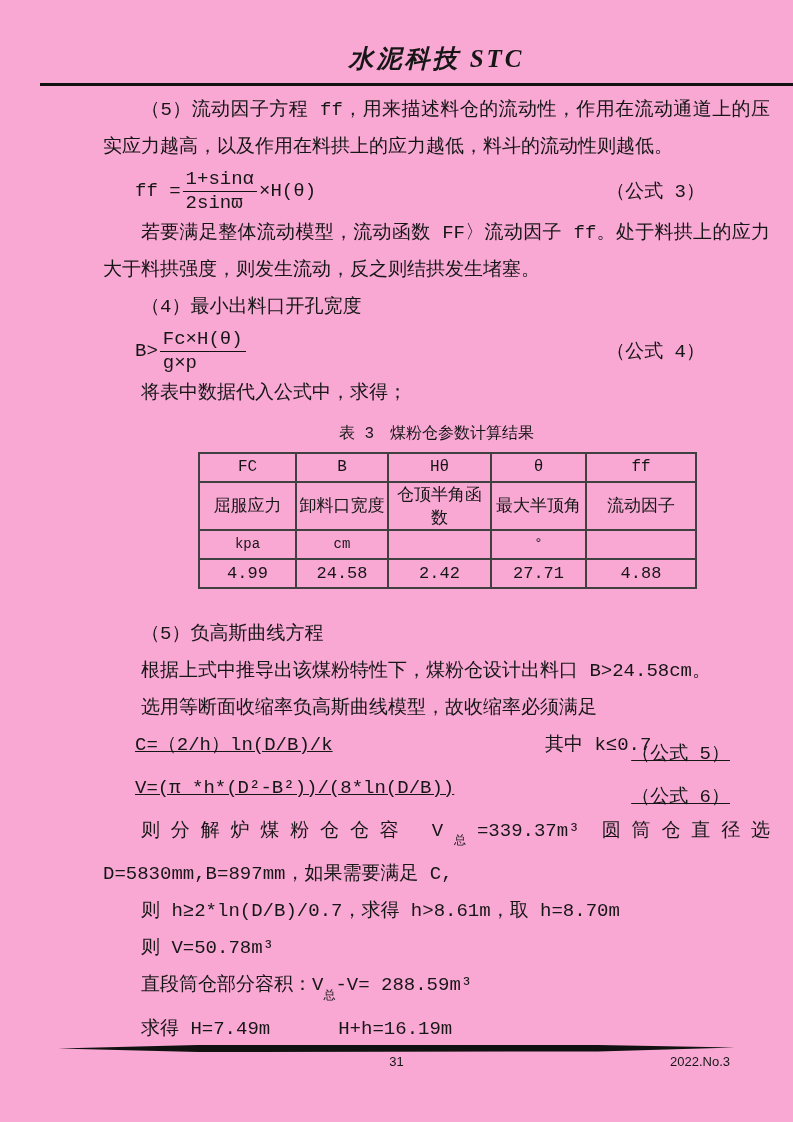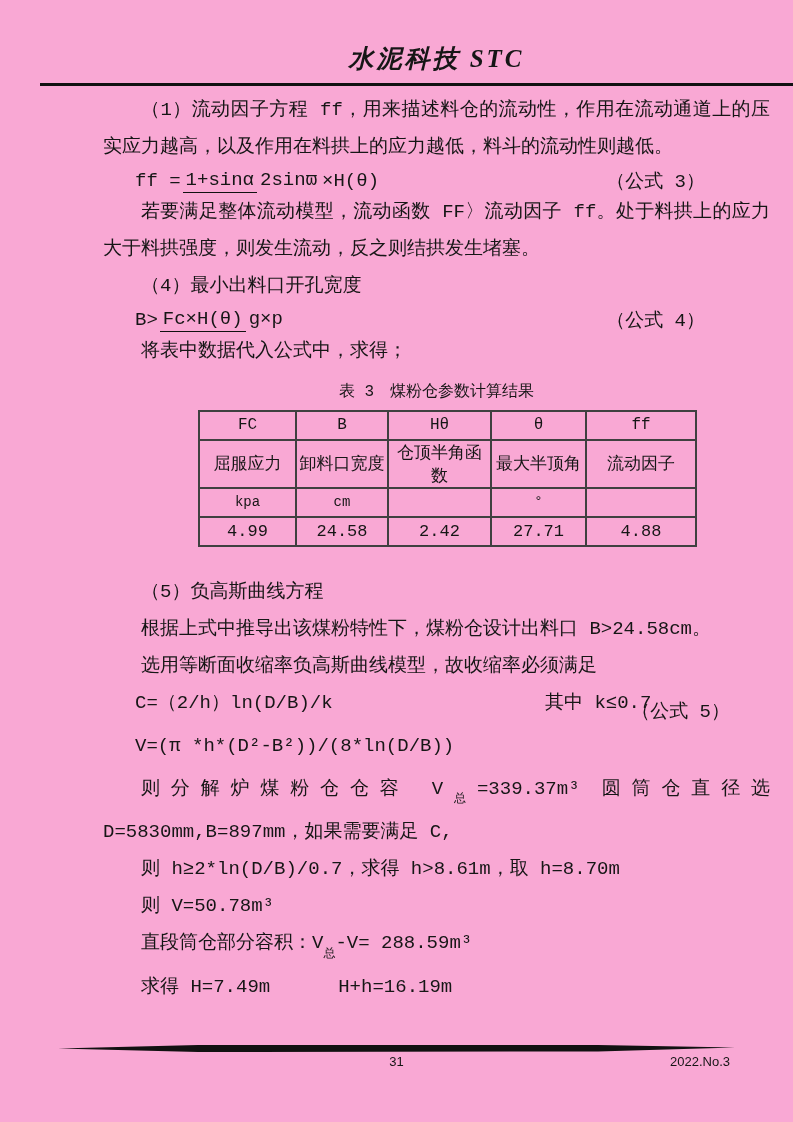--- a/index.html
+++ b/index.html
@@ -38,31 +38,31 @@
   
   .formula-row{
     display:flex;align-items:center;margin:2px 0 0 0;
   }
   .frac-expr{
     margin-left:32px;
     display:inline-flex;align-items:center;
     font-family:Liberation Mono, monospace;
     font-size:19px;
   }
-  .frac{display:inline-flex;flex-direction:row;margin:0 2px;line-height:23px;}
+  .frac{display:inline-flex;flex-direction:column;margin:0 2px;line-height:23px;}
   .frac .num{border-bottom:1.6px solid #111;padding:0 3px;}
   .frac .den{padding:0 3px;}
   .formula-label{margin-left:auto;font-size:19px;}
   .lbl-f34{margin-right:65px;}
   .lbl-f56{margin-right:40px;position:relative;top:9px;}
   
   .eq-row{display:flex;align-items:flex-start;font-size:19px;line-height:37px;margin:0;}
   .eq-expr{margin-left:32px;}
   .eq-cond{margin-left:12px;position:absolute;left:430px;}
-  .eq-row{position:relative;}
+  .eq-row{position:relative;text-decoration:underline;}
   
   .table-caption{
     text-align:center;
     font-size:16px;
     line-height:26px;
     margin-top:9px;
   }
   table.param{
     border-collapse:collapse;
     margin:5px auto 0 95px;
@@ -99,21 +99,21 @@
 </head>
 <body>
 
 <div class="page">
 
   <div class="journal-title">水泥科技 STC</div>
   <div class="header-rule"></div>
 
   <div class="content">
 
-    <p class="body indent first">（1）流动因子方程 ff，用来描述料仓的流动性，作用在流动通道上的压实应力越高，以及作用在料拱上的应力越低，料斗的流动性则越低。</p>
+    <p class="body indent first">（5）流动因子方程 ff，用来描述料仓的流动性，作用在流动通道上的压实应力越高，以及作用在料拱上的应力越低，料斗的流动性则越低。</p>
 
     <div class="formula-row">
       <span class="frac-expr">
         <span>ff =</span>
         <span class="frac">
           <span class="num">1+sinα</span>
           <span class="den">2sinϖ</span>
         </span>
         <span>×H(θ)</span>
       </span>
@@ -186,20 +186,21 @@
     <p class="body indent">选用等断面收缩率负高斯曲线模型，故收缩率必须满足</p>
 
     <div class="eq-row">
       <span class="eq-expr">C=（2/h）ln(D/B)/k</span>
       <span class="eq-cond">其中 k≤0.7</span>
       <span class="formula-label lbl-f56">（公式 5）</span>
     </div>
 
     <div class="eq-row mt6">
       <span class="eq-expr">V=(π *h*(D²-B²))/(8*ln(D/B))</span>
+      <span class="formula-label lbl-f56">（公式 6）</span>
     </div>
 
     <p class="body indent mt6"><span>则分解炉煤粉仓仓容 V</span><sub class="vsub">总</sub><span>=339.37m³ 圆筒仓直径选 D=5830mm,B=897mm，如果需要满足 C,</span></p>
 
     <p class="body indent mt4">则 h≥2*ln(D/B)/0.7，求得 h&gt;8.61m，取 h=8.70m</p>
 
     <p class="body indent mt4">则 V=50.78m³</p>
 
     <p class="body indent mt4"><span>直段筒仓部分容积：V</span><sub class="vsub">总</sub><span>-V= 288.59m³</span></p>
 

